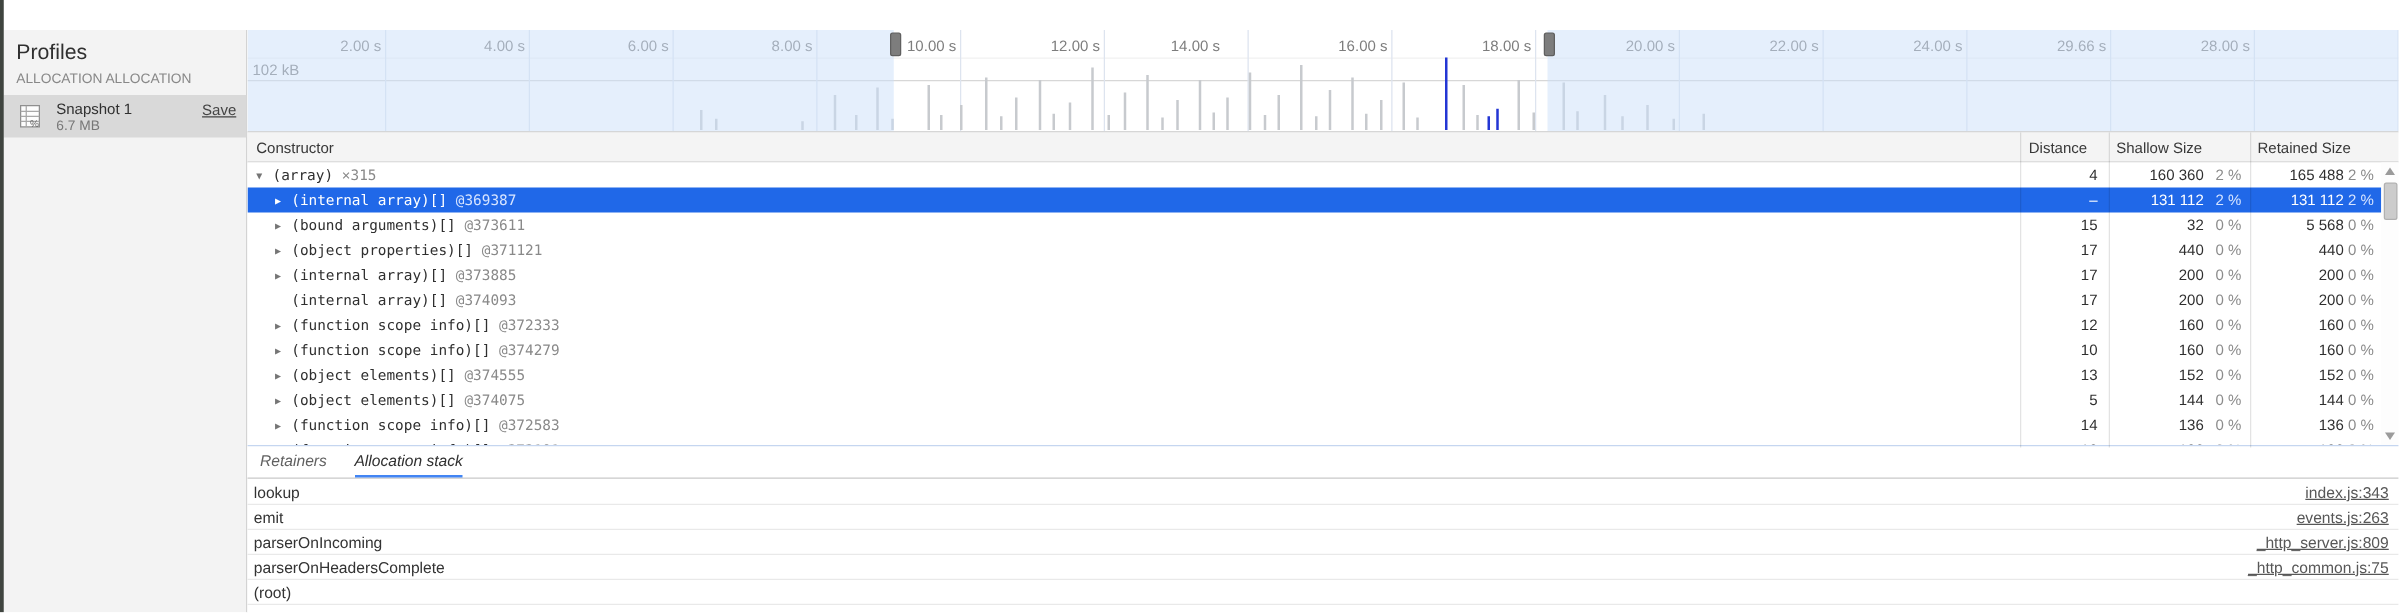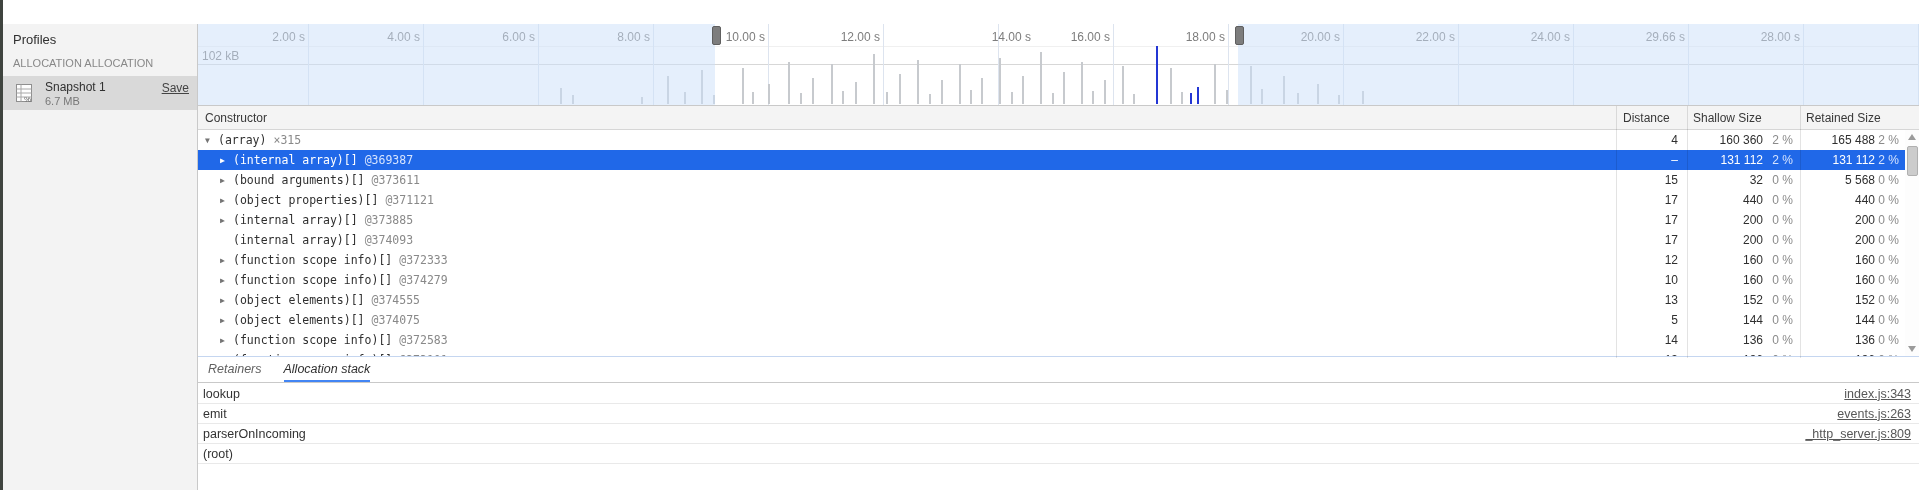--- a/index.html
+++ b/index.html
@@ -24,21 +24,21 @@
   .classfilter{position:absolute;left:300px;top:3px;width:92px;height:15px;border:1px solid #d0d0d0;
                background:#fff;font-size:11.5px;padding:0 4px;color:#333;outline:none;
                font-family:"Liberation Sans",sans-serif;}
   .classfilter::placeholder{color:#999;}
   .selsize{position:absolute;left:430px;top:0;height:23px;display:flex;align-items:center;
            font-size:12px;color:#5f5f5f;}
 
   
   .sidebar{position:absolute;left:3px;top:24px;width:194px;height:466px;background:#f3f3f3;
            border-right:1px solid #c9c9c9;}
-  .sb-title{position:absolute;left:10px;top:8px;font-size:13px;color:#303030;}
+  .sb-title{position:absolute;left:10px;top:8px;font-size:17px;color:#303030;}
   .sb-section{position:absolute;left:10px;top:33px;font-size:11px;color:#888;}
   .snapshot{position:absolute;left:0;top:52px;width:194px;height:34px;background:#d9d9d9;cursor:pointer;}
   .snap-icon{position:absolute;left:12px;top:7px;}
   .snap-name{position:absolute;left:42px;top:4px;font-size:12px;color:#303030;}
   .snap-size{position:absolute;left:42px;top:19px;font-size:11px;color:#777;}
   .snap-save{position:absolute;right:8px;top:5px;font-size:12px;color:#444;text-decoration:underline;cursor:pointer;}
 
   
   .main{position:absolute;left:198px;top:24px;width:1721px;height:466px;background:#fff;}
 
@@ -139,21 +139,21 @@
         <div class="ov-label" style="left: 162px;">4.00 s</div>
         <div class="ov-gridline" style="left: 340px;"></div>
         <div class="ov-label" style="left: 277px;">6.00 s</div>
         <div class="ov-gridline" style="left: 455px;"></div>
         <div class="ov-label" style="left: 392px;">8.00 s</div>
         <div class="ov-gridline" style="left: 570px;"></div>
         <div class="ov-label" style="left: 507px;">10.00 s</div>
         <div class="ov-gridline" style="left: 685px;"></div>
         <div class="ov-label" style="left: 622px;">12.00 s</div>
         <div class="ov-gridline" style="left: 800px;"></div>
-        <div class="ov-label" style="left: 773px;">14.00 s</div>
+        <div class="ov-label" style="left: 718px;">14.00 s</div>
         <div class="ov-gridline" style="left: 915px;"></div>
         <div class="ov-label" style="left: 852px;">16.00 s</div>
         <div class="ov-gridline" style="left: 1030px;"></div>
         <div class="ov-label" style="left: 967px;">18.00 s</div>
         <div class="ov-gridline" style="left: 1145px;"></div>
         <div class="ov-label" style="left: 1082px;">20.00 s</div>
         <div class="ov-gridline" style="left: 1260px;"></div>
         <div class="ov-label" style="left: 1197px;">22.00 s</div>
         <div class="ov-gridline" style="left: 1375px;"></div>
         <div class="ov-label" style="left: 1312px;">24.00 s</div>
@@ -395,18 +395,22 @@
           </div>
           <div class="frame">
             <span class="fr-name">emit</span>
             <span class="fr-link">events.js:263</span>
           </div>
           <div class="frame">
             <span class="fr-name">parserOnIncoming</span>
             <span class="fr-link">_http_server.js:809</span>
           </div>
           <div class="frame">
+            <span class="fr-name">parserOnHeadersComplete</span>
+            <span class="fr-link">_http_common.js:75</span>
+          </div>
+          <div class="frame">
             <span class="fr-name">(root)</span>
           </div>
         </div>
     </div>
   </div>
 </div>
 
 </body></html>

